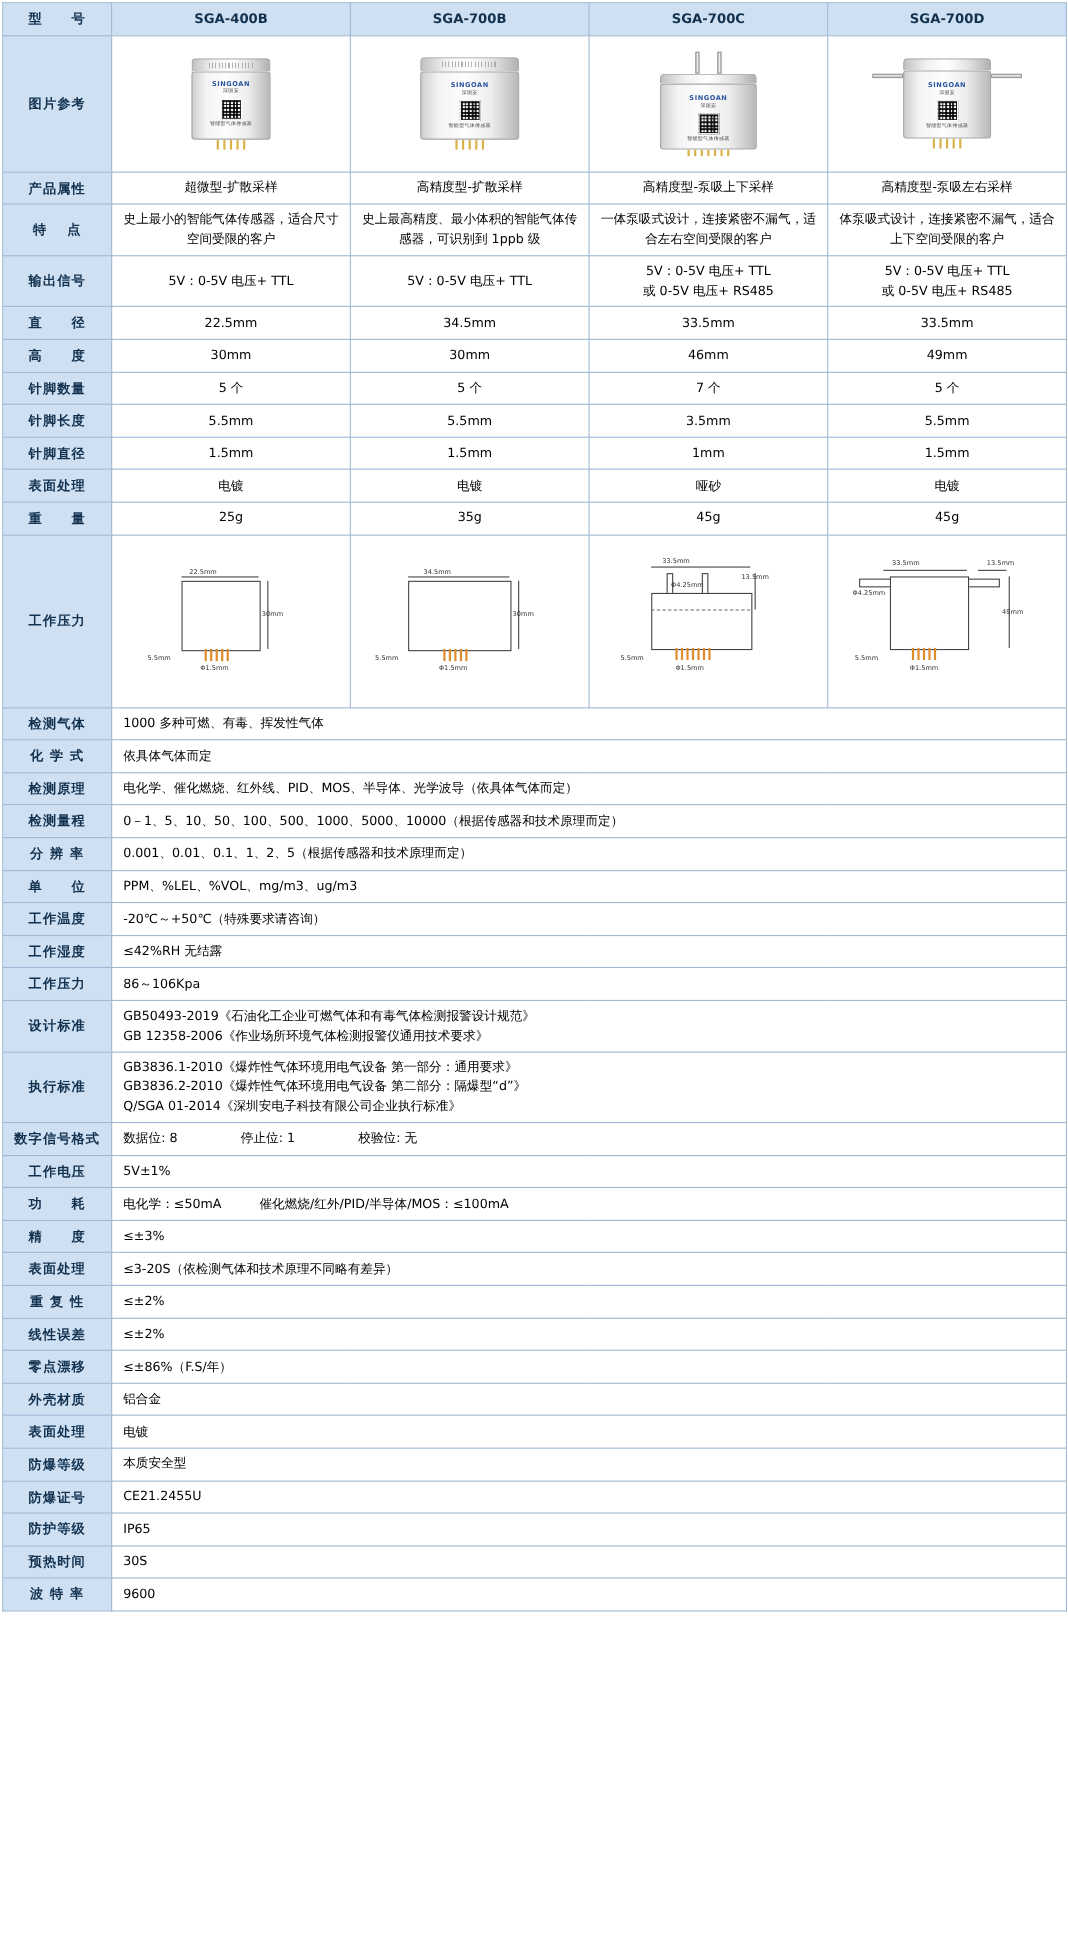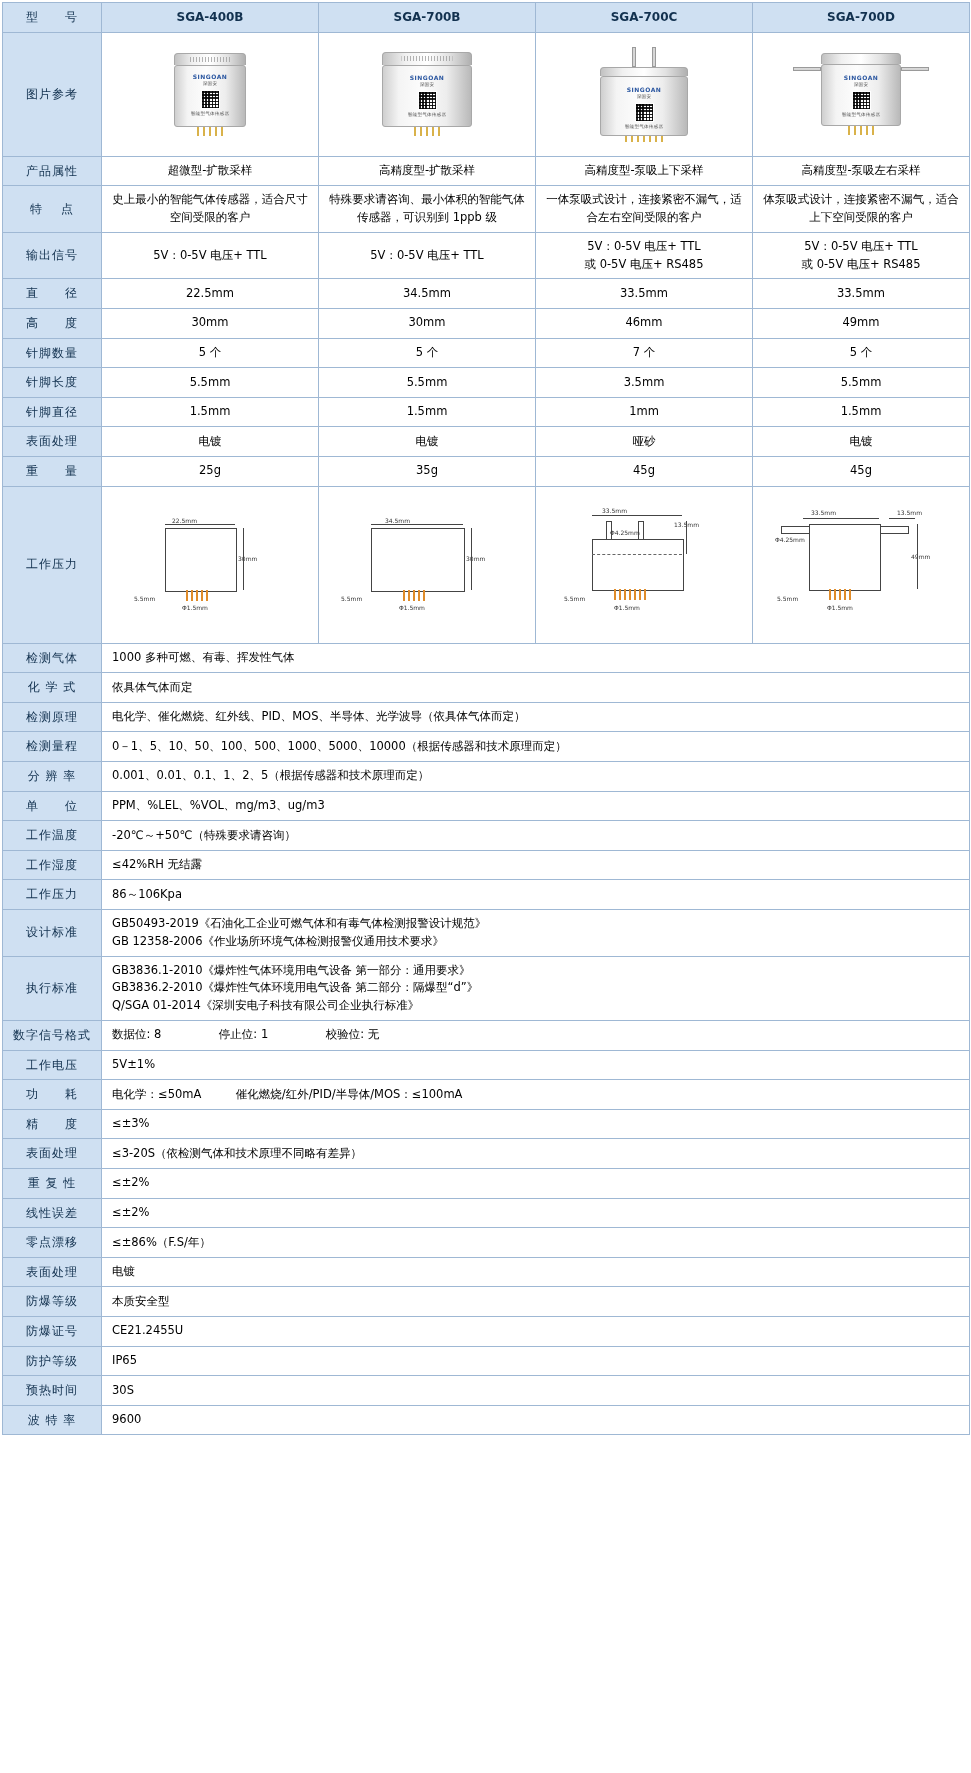--- a/index.html
+++ b/index.html
@@ -17,21 +17,21 @@
   td{
     border:1px solid #9fb8d4;
     font-size:11.5px;
     padding:5px 6px;
     vertical-align:middle;
     line-height:1.55;
   }
   td.label{
     background:#cfe0f2;
     text-align:center;
-    font-weight:normal;
+    font-weight:bold;
     font-size:12px;
     width:99px;
     color:#12314f;
     letter-spacing:1px;
     padding:5px 2px;
   }
   td.val{
     background:#fff;
     text-align:center;
   }
@@ -228,21 +228,21 @@
     <td class="label">产品属性</td>
     <td class="val">超微型-扩散采样</td>
     <td class="val">高精度型-扩散采样</td>
     <td class="val">高精度型-泵吸上下采样</td>
     <td class="val">高精度型-泵吸左右采样</td>
   </tr>
 
   <tr>
     <td class="label">特　 点</td>
     <td class="val">史上最小的智能气体传感器，适合尺寸空间受限的客户</td>
-    <td class="val">特殊要求请咨询、最小体积的智能气体传感器，可识别到 1ppb 级</td>
+    <td class="val">史上最高精度、最小体积的智能气体传感器，可识别到 1ppb 级</td>
     <td class="val">一体泵吸式设计，连接紧密不漏气，适合左右空间受限的客户</td>
     <td class="val">体泵吸式设计，连接紧密不漏气，适合上下空间受限的客户</td>
   </tr>
 
   <tr>
     <td class="label">输出信号</td>
     <td class="val" style="white-space:pre-line">5V：0-5V 电压+ TTL</td>
     <td class="val" style="white-space:pre-line">5V：0-5V 电压+ TTL</td>
     <td class="val" style="white-space:pre-line">5V：0-5V 电压+ TTL
 或 0-5V 电压+ RS485</td>
@@ -470,20 +470,24 @@
       </tr>
   <tr>
         <td class="label">线性误差</td>
         <td class="valleft" colspan="4">≤±2%</td>
       </tr>
   <tr>
         <td class="label">零点漂移</td>
         <td class="valleft" colspan="4">≤±86%（F.S/年）</td>
       </tr>
   <tr>
+        <td class="label">外壳材质</td>
+        <td class="valleft" colspan="4">铝合金</td>
+      </tr>
+  <tr>
         <td class="label">表面处理</td>
         <td class="valleft" colspan="4">电镀</td>
       </tr>
   <tr>
         <td class="label">防爆等级</td>
         <td class="valleft" colspan="4">本质安全型</td>
       </tr>
   <tr>
         <td class="label">防爆证号</td>
         <td class="valleft" colspan="4">CE21.2455U</td>

